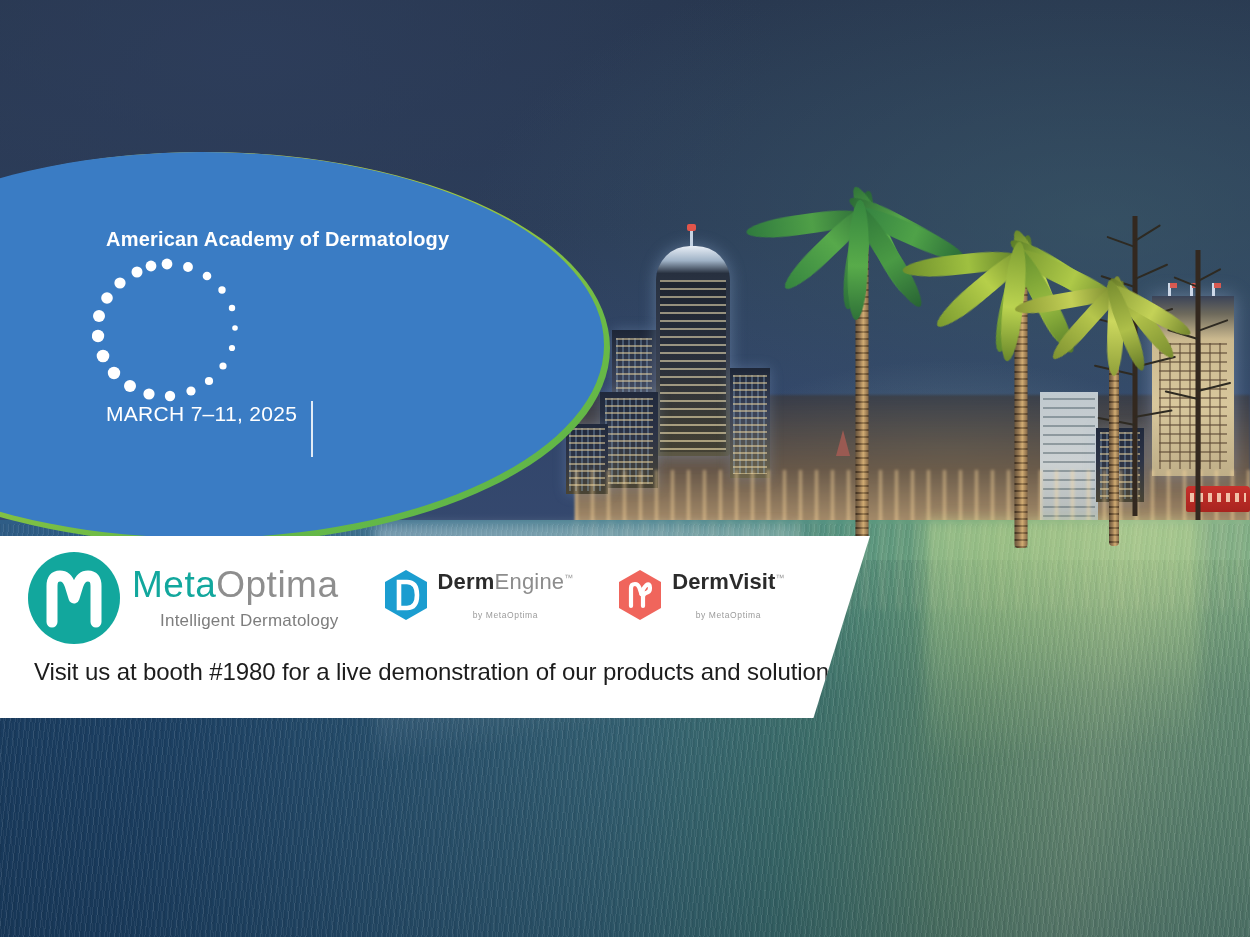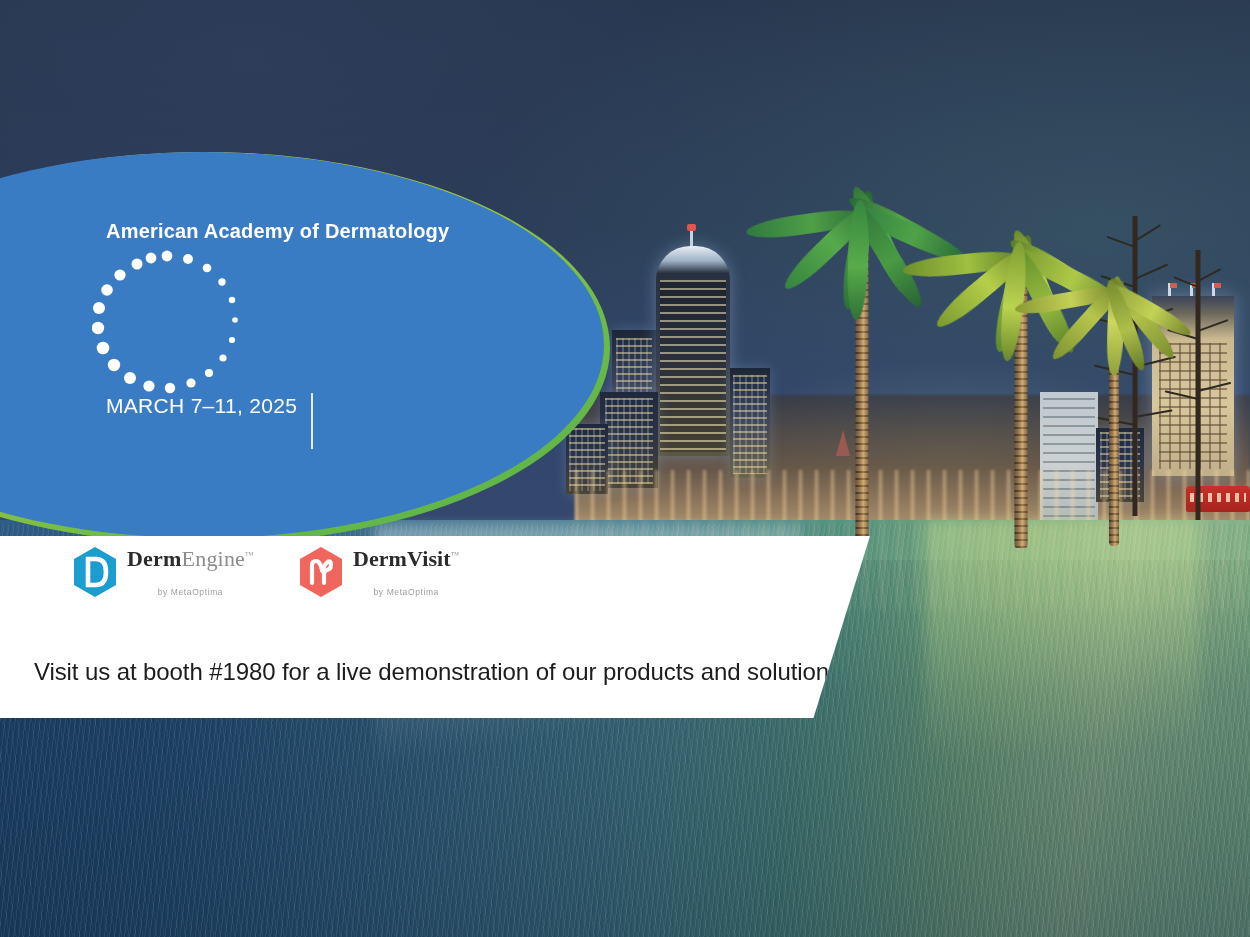--- a/index.html
+++ b/index.html
@@ -267,21 +267,21 @@
   .mo-optima { color: #8e8e8e; }
   .mo-tag {
     text-align: right; font-size: 17px; color: #7d7d7d;
     margin-top: 8px; letter-spacing: 0.2px; white-space: nowrap;
   }
 
   
   .prod { display: flex; align-items: center; }
   .hexbox { width: 46px; height: 52px; flex: none; position: relative; }
   .prod-text { margin-left: 9px; }
-  .prod-name { font-size: 22px; line-height: 1; white-space: nowrap; font-family: Liberation Serif, serif; }
+  .prod-name { font-size: 22px; line-height: 1; white-space: nowrap; }
   .pn-bold { color: #2b2b2b; font-weight: 700; letter-spacing: 0.2px; }
   .pn-light { color: #8d8d8d; font-weight: 400; letter-spacing: 0.2px; }
   .pn-solid { color: #2b2b2b; font-weight: 700; letter-spacing: 0.1px; }
   .tm { font-size: 9px; vertical-align: super; color: #9a9a9a; }
   .prod-by {
     font-size: 8.5px; color: #9b9b9b; letter-spacing: 0.6px;
     margin-top: 17px; text-align: center; white-space: nowrap;
   }
 
   .banner-cta {
@@ -381,21 +381,21 @@
       <div class="frond" style="background:linear-gradient(90deg,#879b36,#c4d257 55%,#74862e); height:16px; width:96px;  transform:rotate(30deg)   translate(-5px,5px);"></div>
       <div class="frond" style="background:linear-gradient(90deg,#768c2f,#aebf49 55%,#657a28); height:16px; width:96px;  transform:rotate(70deg)   translate(-5px,3px);"></div>
     </div>
   </div>
 
   <div class="aad-oval-wrap">
     <div class="aad-arc"></div>
     <div class="aad-oval"></div>
   </div>
 
-  <div class="aad-content" style="position:absolute; left:104px; top:220px; width:470px;">
+  <div class="aad-content" style="position:absolute; left:104px; top:228px; width:470px;">
     <div class="aad-org">American Academy of Dermatology</div>
 
     <div class="aad-logo-row">
 
       <svg class="aad-dotring" viewBox="0 0 150 150">
         <g fill="#ffffff">
           <circle cx="75" cy="7" r="5.4"></circle>
           <circle cx="96" cy="10" r="4.9"></circle>
           <circle cx="115" cy="19" r="4.3"></circle>
           <circle cx="130" cy="33" r="3.7"></circle>
@@ -425,20 +425,33 @@
         <div>MARCH 7–11, 2025</div>
       </div>
       <div class="aad-divider"></div>
     </div>
   </div>
 
   <div class="white-banner">
 
     <div class="banner-logos">
 
+      <div class="mo-block">
+        <div class="mo-circle">
+          <svg viewBox="0 0 92 92" width="92" height="92">
+            <path d="M24 70 L24 34 Q24 24 32 24 Q39 24 42 33 L46 46 L50 33 Q53 24 60 24 Q68 24 68 34 L68 70" fill="none" stroke="#ffffff" stroke-width="11" stroke-linecap="round" stroke-linejoin="round"></path>
+          </svg>
+        </div>
+        <div class="mo-text">
+          <div class="mo-word">
+            <span class="mo-meta">Meta</span><span class="mo-optima">Optima</span>
+          </div>
+          <div class="mo-tag">Intelligent Dermatology</div>
+        </div>
+      </div>
 
       <div class="prod" style="margin-left:44px; margin-top:-6px;">
         <div class="hexbox">
           <svg viewBox="0 0 46 52" width="46" height="52">
             <polygon points="23,1 44,13 44,39 23,51 2,39 2,13" fill="#1b9dd0"></polygon>
             <path d="M16 13 L24 13 Q34 13 34 26 Q34 39 24 39 L16 39 Z" fill="none" stroke="#ffffff" stroke-width="4.6"></path>
           </svg>
         </div>
         <div class="prod-text">
           <div class="prod-name">

